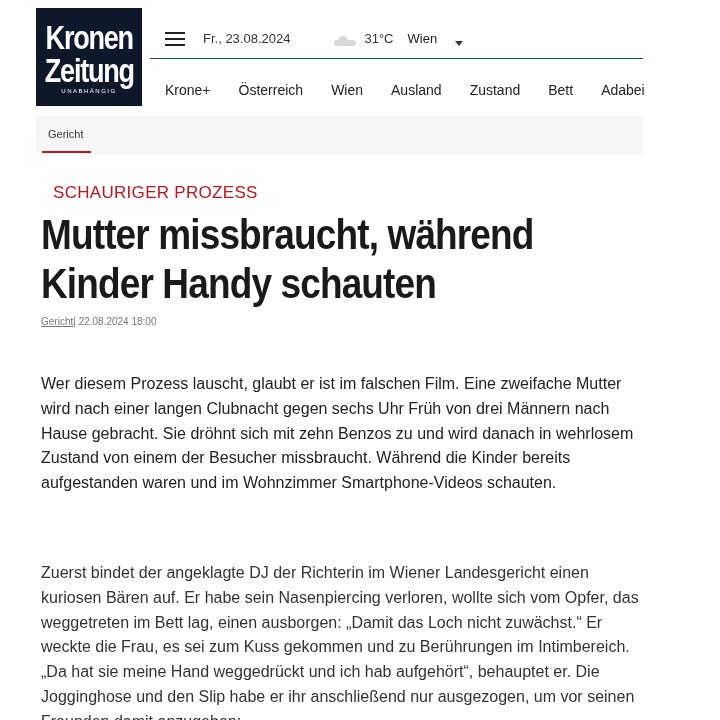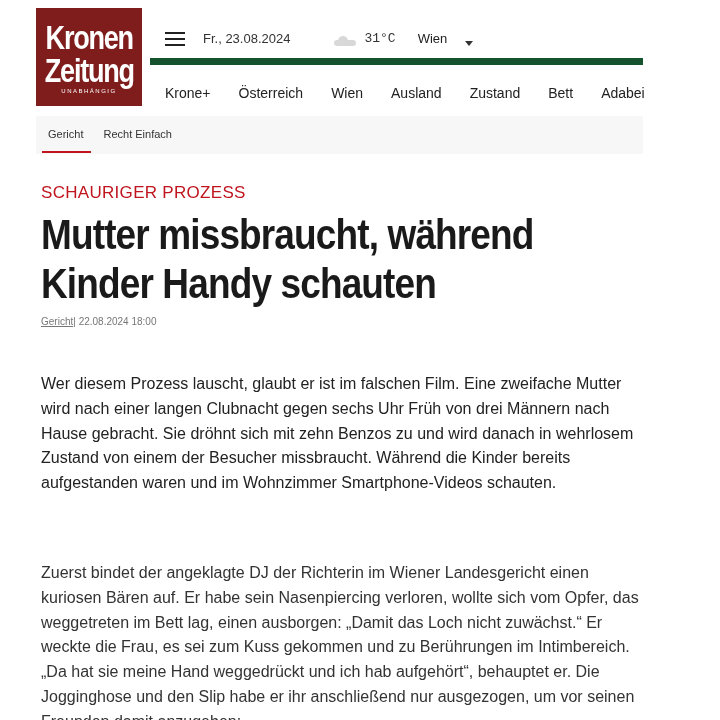--- a/index.html
+++ b/index.html
@@ -1,61 +1,61 @@
 <!DOCTYPE html>
 <html><head>
   <meta charset="utf-8">
   <style>
     * { box-sizing: border-box; margin: 0; padding: 0; }
     html, body { width: 720px; height: 720px; overflow: hidden; background: #ffffff; }
     body { font-family: "Liberation Sans", sans-serif; color: #222; position: relative; }
 
     .logo {
       position: absolute; left: 36px; top: 8px; width: 106px; height: 98px;
-      background: #7f1d1d; color: #fff; text-align: center;
+      background: #0f172a; color: #fff; text-align: center;
       display: flex; flex-direction: column; align-items: center; justify-content: center;
     }
     .logo .l1, .logo .l2 {
       font-family: "Liberation Sans", sans-serif; font-weight: bold;
       font-size: 33px; line-height: 33px; letter-spacing: -1.5px;
       transform: scaleX(0.82);
     }
     .logo .l3 { font-size: 6px; letter-spacing: 1.5px; margin-top: 1px; }
 
     .topbar {
       position: absolute; left: 165px; top: 18px; height: 28px;
       display: flex; align-items: flex-end; font-size: 13px; color: #333;
     }
     .menu-icon { width: 20px; height: 14px; display: flex; flex-direction: column; justify-content: space-between; margin-right: 18px; cursor: pointer; }
     .menu-icon span { display: block; height: 2px; background: #222; }
     .date { margin-right: 44px; }
     .cloud { width: 22px; height: 10px; position: relative; margin-right: 8px; }
     .cloud::before { content: ""; position: absolute; left: 4px; top: 0; width: 10px; height: 10px; border-radius: 50%; background: #d8d8d8; }
     .cloud::after { content: ""; position: absolute; left: 0; top: 4px; width: 22px; height: 6px; border-radius: 3px; background: #d8d8d8; }
-    .temp { margin-right: 22px; font-family: Liberation Mono, monospace; }
+    .temp { margin-right: 14px; }
     .city { font-weight: 500; color: #222; margin-right: 18px; }
     .caret { width: 0; height: 0; border-left: 4px solid transparent; border-right: 4px solid transparent; border-top: 5px solid #333; cursor: pointer; }
 
     .mainnav {
       position: absolute; left: 150px; top: 58px; width: 493px; height: 64px;
-      border-top: 7px solid #14532d; border-bottom: 1px solid #e6e6e6;
+      border-top: 1px solid #14532d; border-bottom: 1px solid #e6e6e6;
       display: flex; align-items: center; padding-left: 15px; font-size: 14px; color: #222;
     }
     .mainnav a { margin-right: 28px; text-decoration: none; color: #222; white-space: nowrap; cursor: pointer; }
     .mainnav a:last-child { margin-right: 8px; }
 
     .subnav {
       position: absolute; left: 36px; top: 116px; width: 607px; height: 38px;
       background: #f7f7f7; display: flex; align-items: flex-start; font-size: 11px; color: #333;
     }
     .subnav .tab { padding: 12px 12px 0 12px; height: 37px; position: relative; cursor: pointer; margin-right: 0; }
     .subnav .tab.active::after { content: ""; position: absolute; left: 6px; right: 4px; bottom: 0; height: 2px; background: #c0141e; }
     .subnav .tab.second { padding-left: 8px; }
 
-    .kicker { position: absolute; left: 41px; top: 183px; font-size: 17px; color: #c0141e; letter-spacing: 0.3px; }
+    .kicker { position: absolute; left: 53px; top: 183px; font-size: 17px; color: #c0141e; letter-spacing: 0.3px; }
     .headline {
       position: absolute; left: 41px; top: 210px; width: 600px;
       font-family: "Liberation Sans", sans-serif; font-weight: bold;
       font-size: 43px; line-height: 49px; color: #1a1a1a; letter-spacing: -1px;
       transform-origin: left top; transform: scaleX(0.86);
       white-space: nowrap;
     }
     .meta { position: absolute; left: 41px; top: 316px; font-size: 10px; color: #777; }
     .meta a { color: #777; text-decoration: underline; cursor: pointer; }
 
@@ -95,21 +95,20 @@
   <a>Österreich</a>
   <a>Wien</a>
   <a>Ausland</a>
   <a>Zustand</a>
   <a>Bett</a>
   <a>Adabei</a>
 </nav>
 
 <div class="subnav">
   <div class="tab active">Gericht</div>
-  <div class="tab second">Recht Einfach</div>
 </div>
 
 <div class="kicker">SCHAURIGER PROZESS</div>
 <h1 class="headline">
   <span>Mutter missbraucht, während</span><br>
   <span>Kinder Handy schauten</span>
 </h1>
 <div class="meta">
   <a>Gericht</a><span>|</span>
   <span>22.08.2024 18:00</span>

